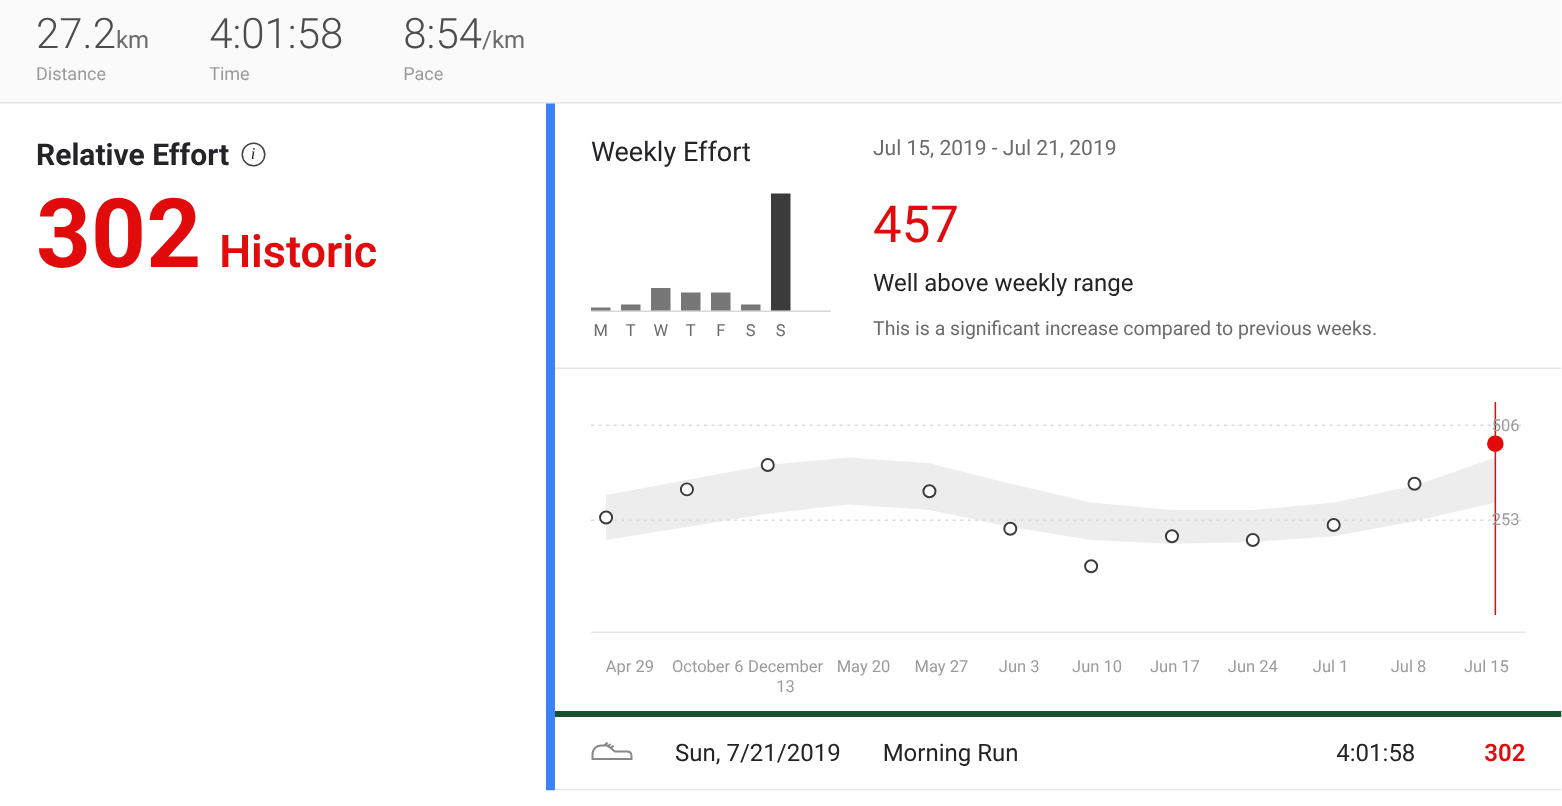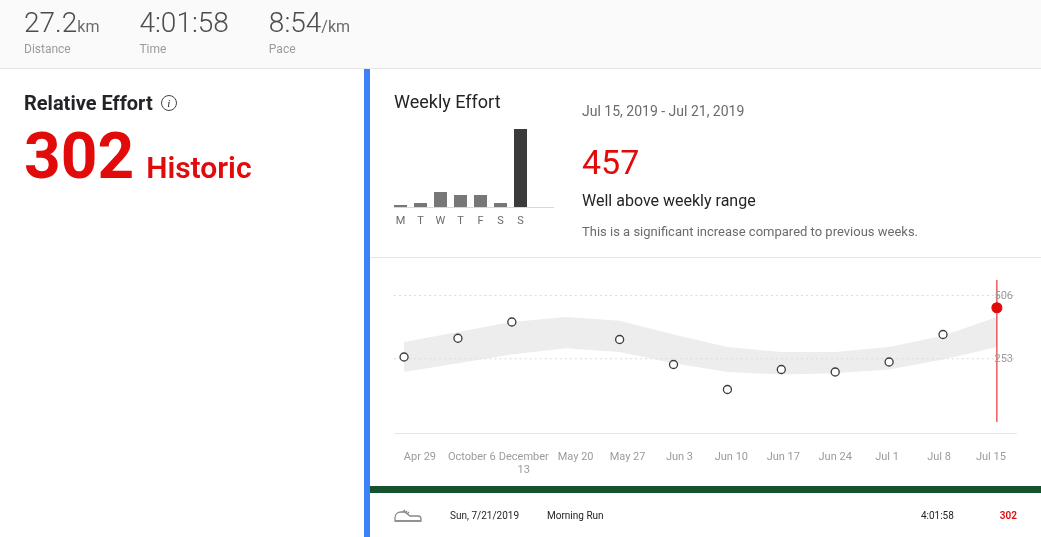--- a/index.html
+++ b/index.html
@@ -105,21 +105,21 @@
     gap: 7px;
     margin-top: 6px;
   }
   .mini-labels span {
     width: 13px;
     font-size: 11px;
     color: #6b6b6b;
     text-align: center;
   }
   .wk-col2 { flex: 1; }
-  .wk-date { font-size: 14px; color: #6b6b6b; margin-bottom: 26px; margin-top: 12px;}
+  .wk-date { font-size: 14px; color: #6b6b6b; margin-bottom: 26px; margin-top: 0;}
   .wk-score {
     font-size: 34px;
     font-weight: 400;
     color: #e20b0b;
     line-height: 1;
   }
   .wk-range {
     font-size: 16px;
     margin-top: 12px;
     color: #242428;
@@ -158,23 +158,23 @@
     right: 4px;
     font-size: 11px;
     color: #9b9b9b;
   }
 
   .activity-row {
     display: flex;
     align-items: center;
     gap: 28px;
     padding: 14px 24px;
-    border-top: 7px solid #14532d;
+    border-top: 4px solid #14532d;
     border-bottom: 1px solid #e6e6e6;
-    font-size: 10px;
+    font-size: 16px;
   }
   .shoe-icon { color: #888; }
   .act-date { color: #242428; }
   .act-title { flex: 0 0 240px; color: #242428; }
   .spacer { flex: 1; }
   .act-time { color: #242428; margin-right: 18px;}
   .act-score { color: #e20b0b; font-weight: 600; }
 </style>
 </head>
 <body>

